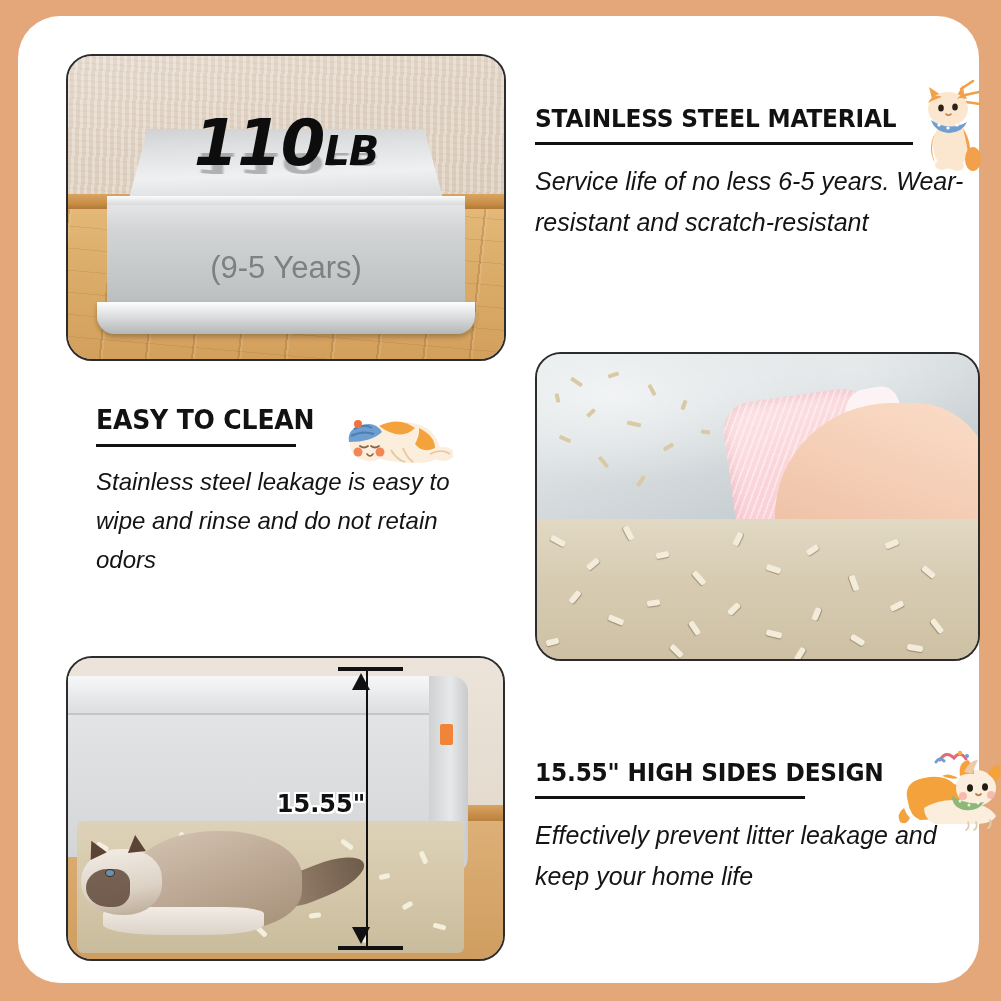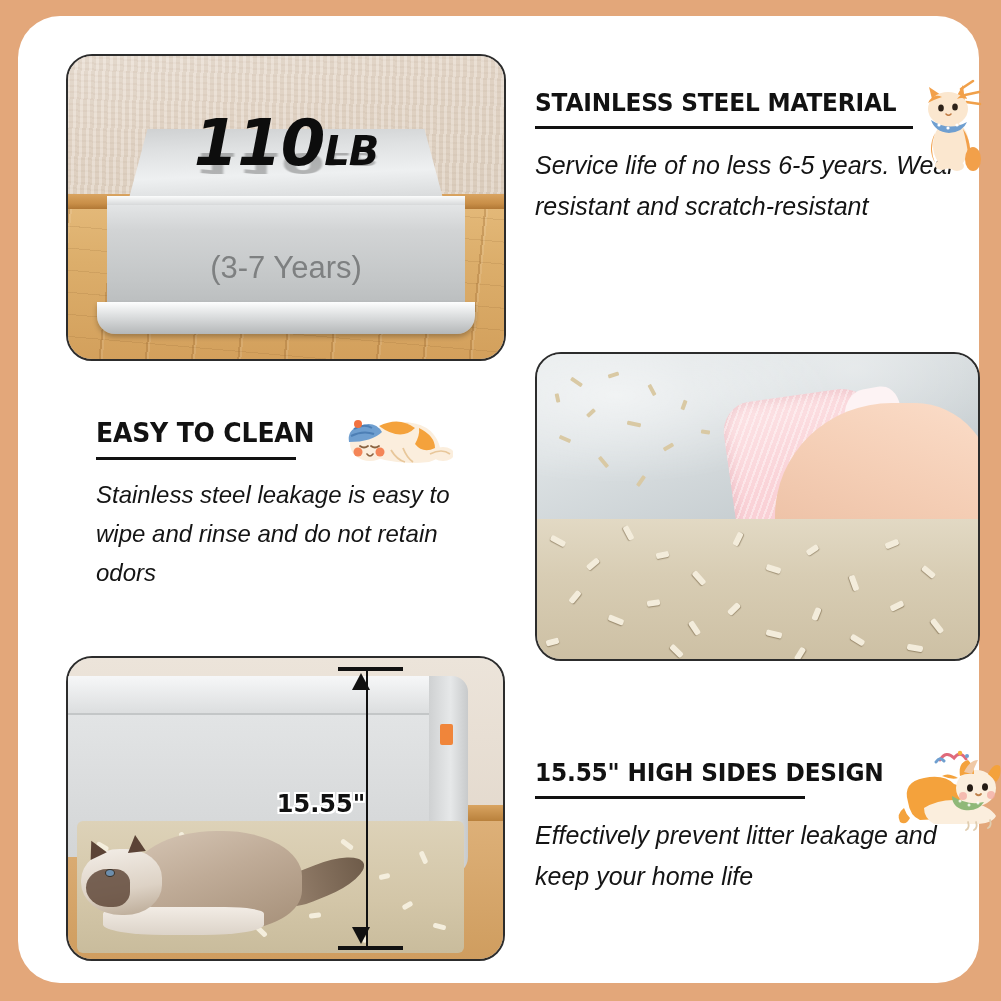--- a/index.html
+++ b/index.html
@@ -300,22 +300,22 @@
     text-shadow:
       -2px -2px 0 #fff,  2px -2px 0 #fff,
       -2px  2px 0 #fff,  2px  2px 0 #fff,
        0   -2px 0 #fff,  0    2px 0 #fff,
       -2px  0   0 #fff,  2px  0   0 #fff;
     white-space: nowrap;
   }
 
   
   .feature { position: absolute; }
-  #feature-material { left: 517px; top: 72px;  width: 440px; }
-  #feature-clean    { left: 78px;  top: 401px; width: 400px; }
+  #feature-material { left: 517px; top: 88px;  width: 440px; }
+  #feature-clean    { left: 78px;  top: 388px; width: 400px; }
   #feature-sides    { left: 517px; top: 742px; width: 440px; }
 
   .feature-heading {
     font-family: "DejaVu Sans", sans-serif;
     font-weight: 700;
     font-size: 25px;
     letter-spacing: -0.2px;
     color: #121212;
     white-space: nowrap;
     transform: scaleX(0.93);
@@ -365,21 +365,21 @@
         <div class="p1-box-front"></div>
         <div class="p1-box-lip"></div>
       </div>
 
       <div class="p1-weight-reflection">
         <span>110</span><span class="unit">LB</span>
       </div>
       <div class="p1-weight">
         <span>110</span><span class="unit">LB</span>
       </div>
-      <div class="p1-years">(3-7 Years)</div>
+      <div class="p1-years">(9-5 Years)</div>
     </div>
 
     <div class="feature" id="feature-material">
       <div class="feature-heading">STAINLESS STEEL MATERIAL</div>
       <div class="feature-rule"></div>
       <div class="feature-body">Service life of no less 6-5 years. Wear-resistant and scratch-resistant</div>
     </div>
 
     <div class="cat-illo" id="cat-illo-material">
       <svg viewBox="0 0 78 100" xmlns="http://www.w3.org/2000/svg">

